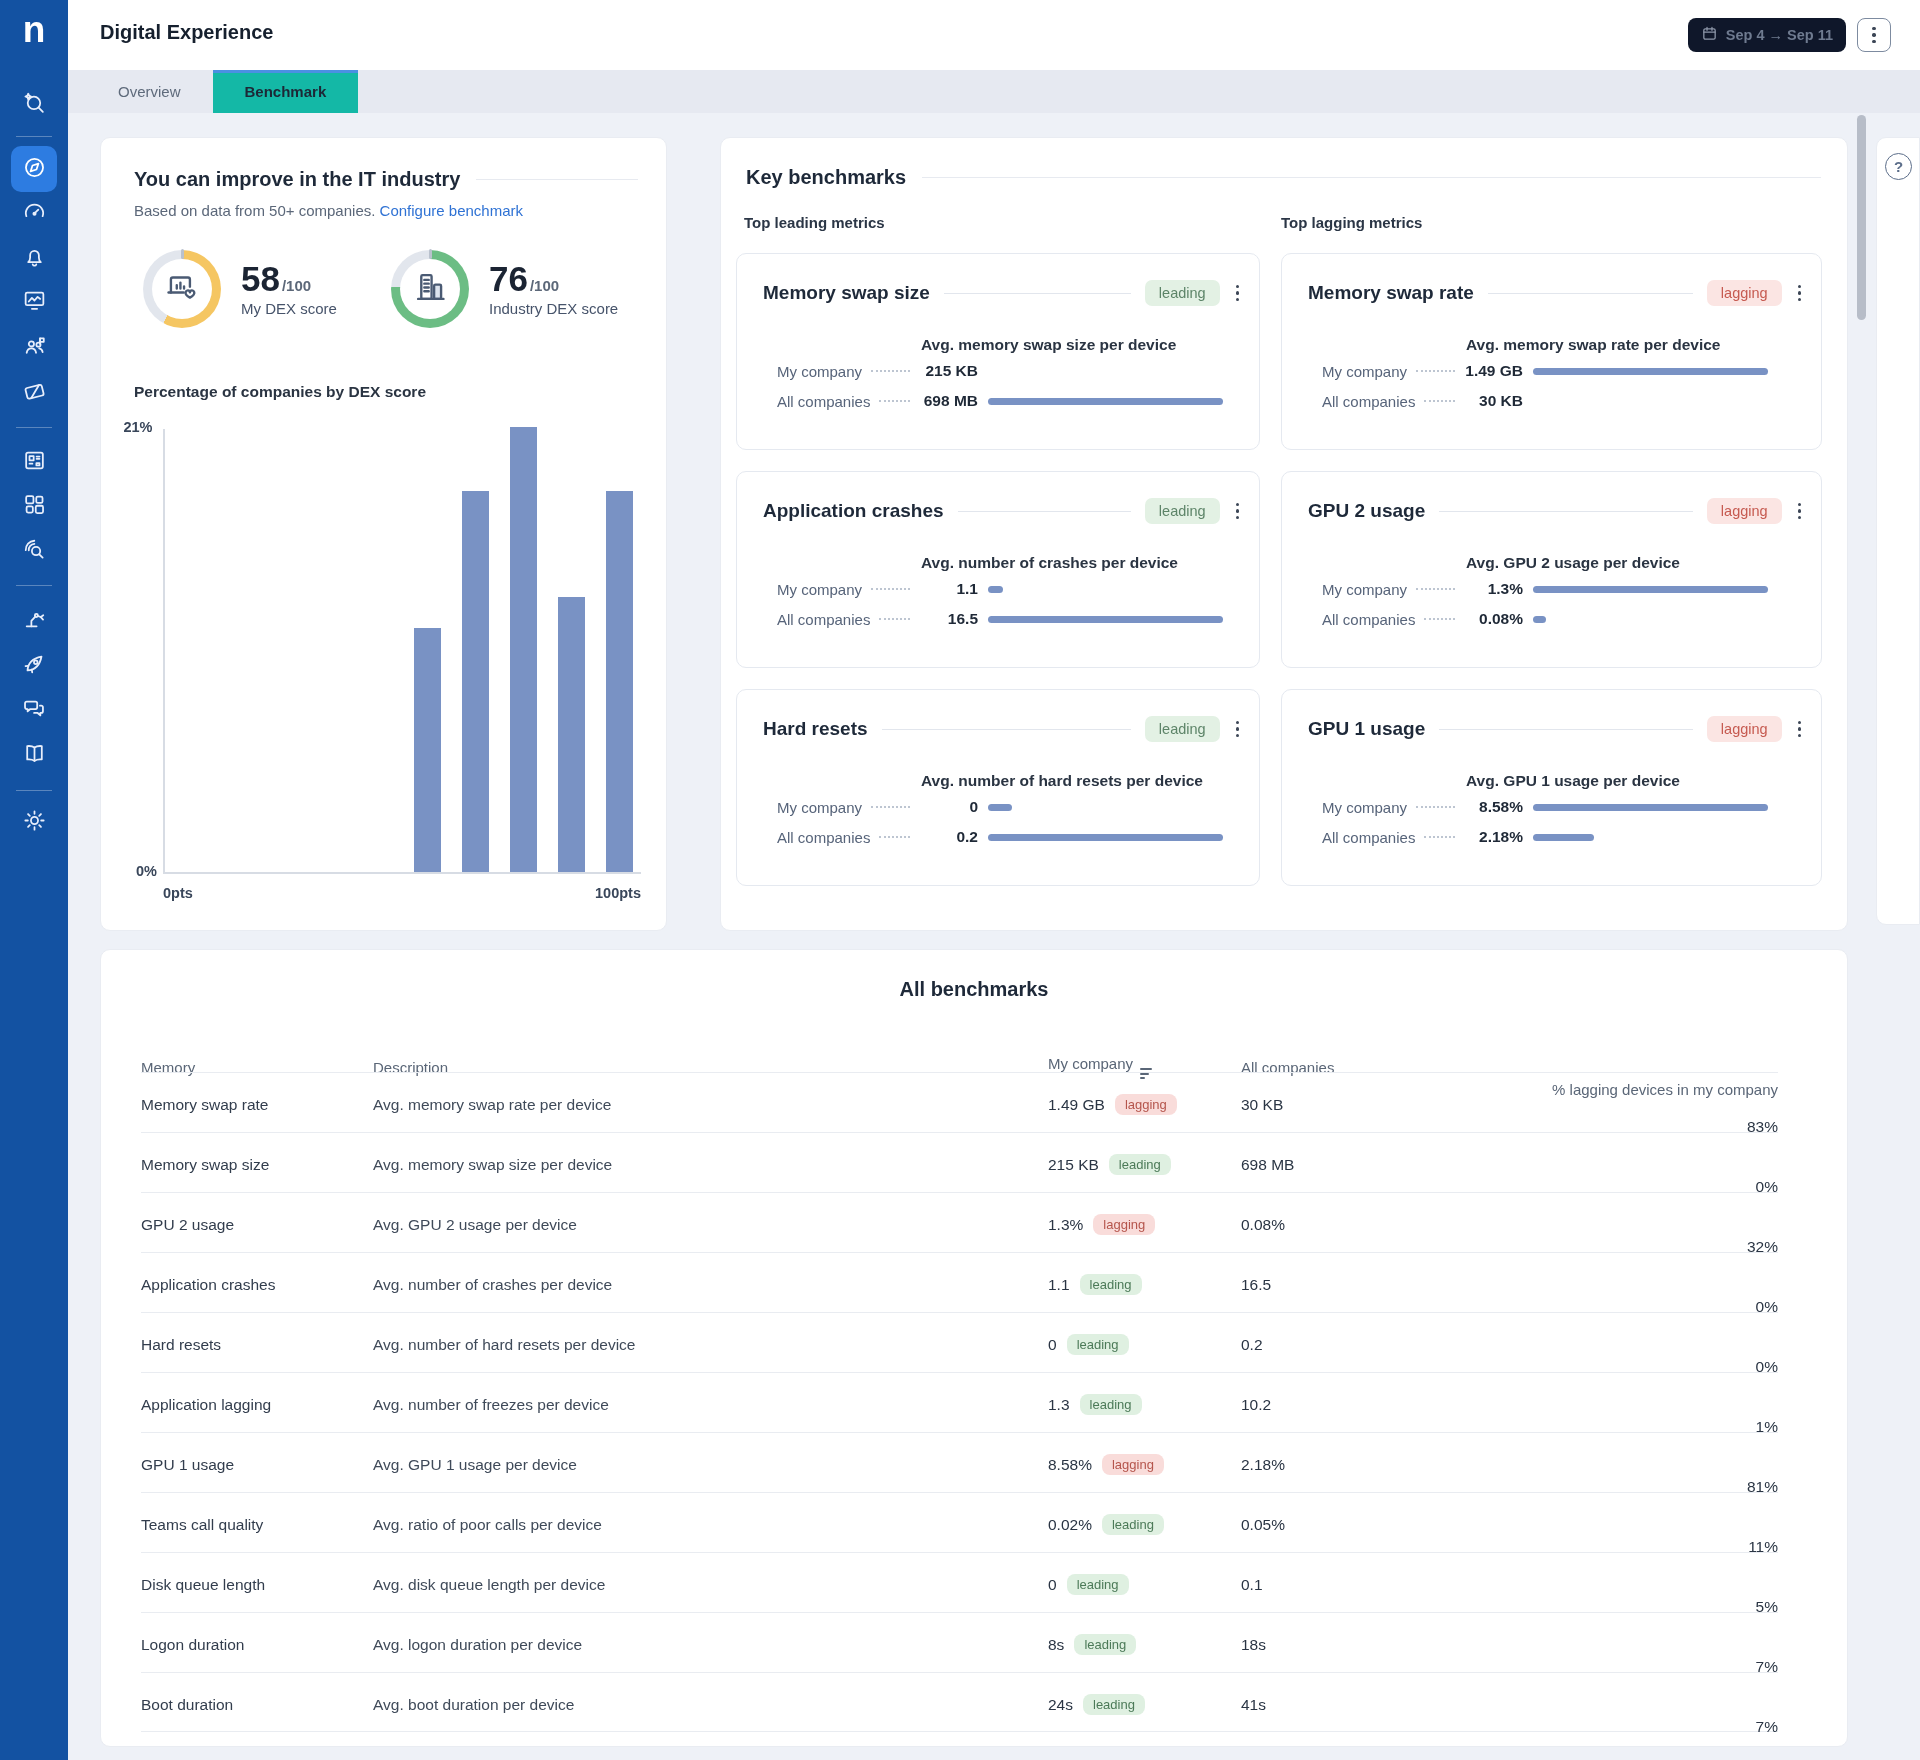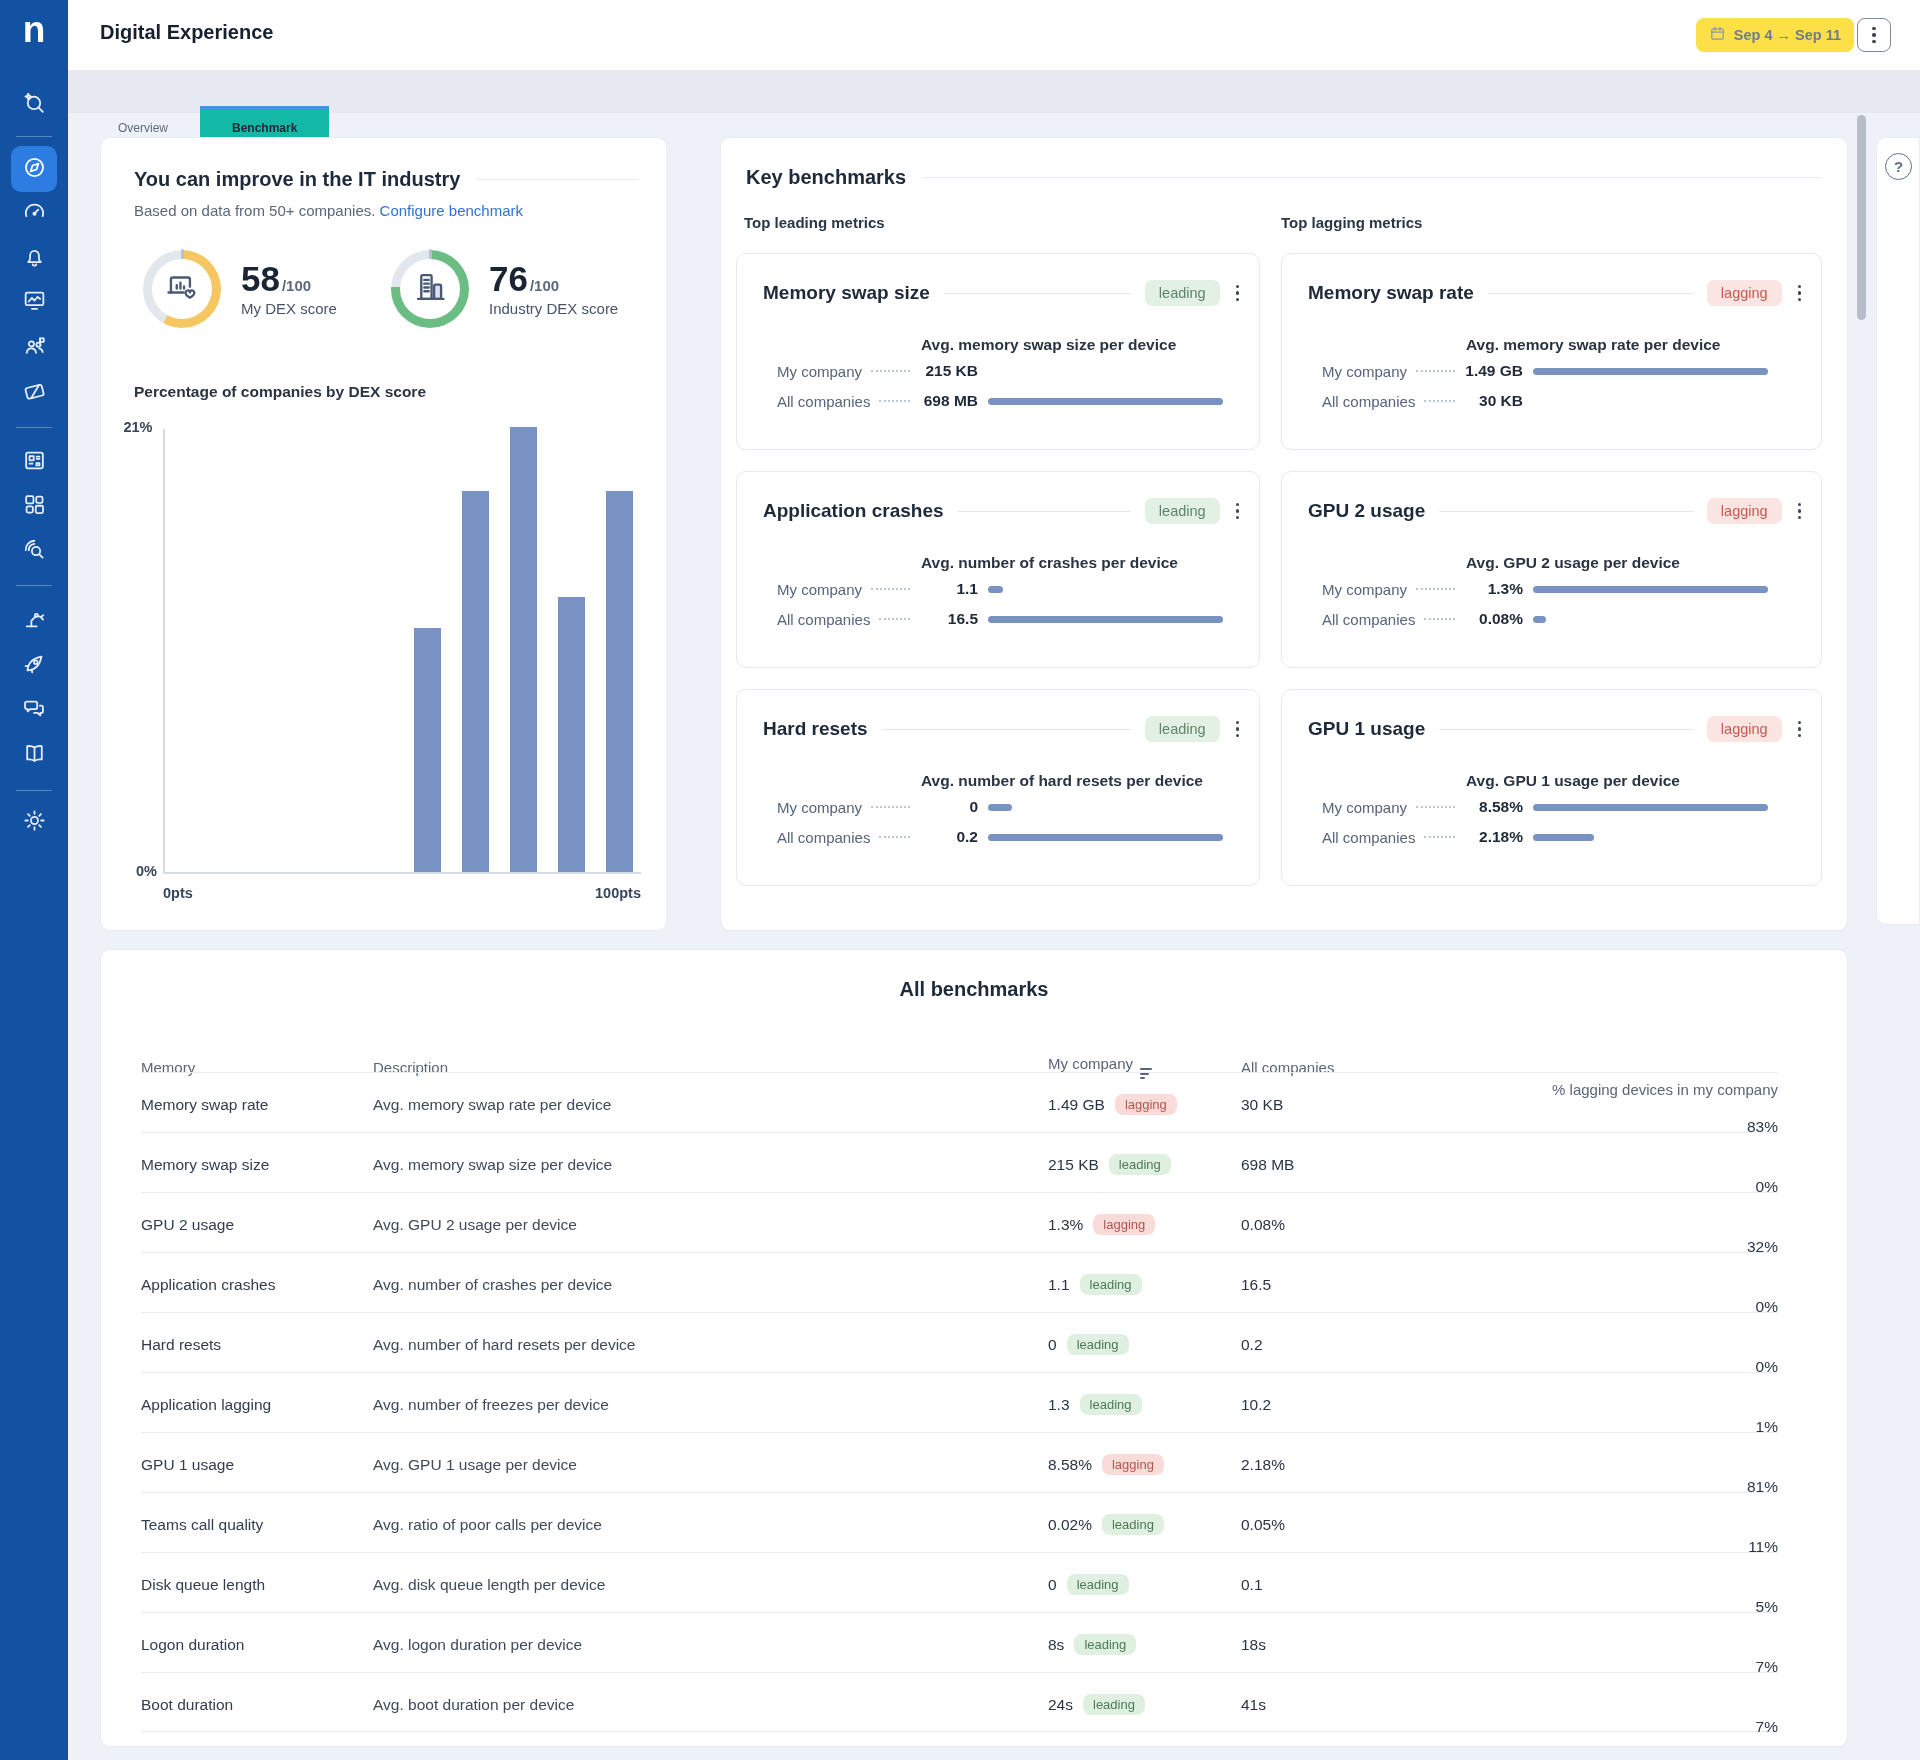--- a/index.html
+++ b/index.html
@@ -10,29 +10,29 @@
   .sidebar { position:absolute; left:0; top:0; width:68px; height:1760px; background:#1352a2; z-index:5; }
   .logo { position:absolute; left:0; top:8px; width:68px; height:44px; color:#fff; font-size:37px; font-weight:700; text-align:center; line-height:44px; }
   .side-item { position:absolute; left:11px; width:46px; height:46px; display:flex; align-items:center; justify-content:center; color:#e8eefb; border-radius:10px; cursor:pointer; }
   .side-item svg { width:25px; height:25px; }
   .side-item.active { background:#2d7ce1; color:#fff; }
   .side-divider { position:absolute; left:16px; width:36px; height:1px; background:rgba(255,255,255,.3); }
 
   
   .header { position:absolute; left:68px; top:0; width:1852px; height:70px; background:#fff; }
   .page-title { position:absolute; left:32px; top:21px; font-size:20px; font-weight:700; color:#16202e; }
-  .date-chip { position:absolute; right:66px; top:18px; height:34px; background:#fde047; border-radius:8px; display:flex; align-items:center; gap:8px; padding:0 13px; color:#6f7b90; font-size:14.5px; font-weight:600; cursor:pointer; }
+  .date-chip { position:absolute; right:74px; top:18px; height:34px; background:#0f172a; border-radius:8px; display:flex; align-items:center; gap:8px; padding:0 13px; color:#6f7b90; font-size:14.5px; font-weight:600; cursor:pointer; }
   .date-chip svg { width:17px; height:17px; }
   .kebab-btn { position:absolute; right:29px; top:18px; width:34px; height:34px; background:#fff; border:1px solid #7d8ba0; border-radius:8px; display:flex; align-items:center; justify-content:center; cursor:pointer; }
   .dots { display:flex; flex-direction:column; gap:3px; }
   .dots i { width:3.4px; height:3.4px; border-radius:50%; background:#3c4656; }
 
   
   .tabbar { position:absolute; left:68px; top:70px; width:1852px; height:43px; background:#e6e9f1; display:flex; padding-left:18px; }
-  .tab { position:relative; height:43px; display:flex; align-items:center; justify-content:center; padding:17px 32px; font-size:12px; color:#5e6a7b; cursor:pointer;margin-top:36px; }
+  .tab { position:relative; height:43px; display:flex; align-items:center; justify-content:center; padding:17px 32px; font-size:15px; color:#5e6a7b; cursor:pointer; }
   .tab.active { background:#14b8a6; color:#1d2836; font-weight:700; }
   .tab.active::before { content:""; position:absolute; left:0; top:0; width:100%; height:3px; background:#4a90e2; }
 
   
   .panel { position:absolute; background:#fff; border:1px solid #e9ecf2; border-radius:10px; }
   .hline { flex:1; height:1px; background:#e7eaf0; margin-left:16px; }
   .sec-title { font-size:20px; font-weight:700; color:#1e2939; }
 
   
   #improve { left:100px; top:137px; width:567px; height:794px; }

